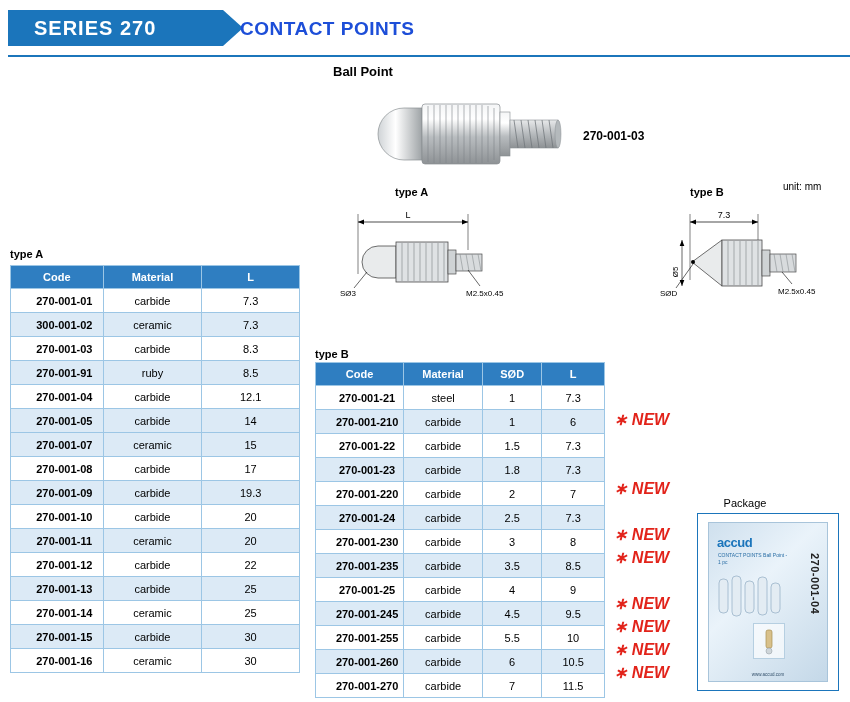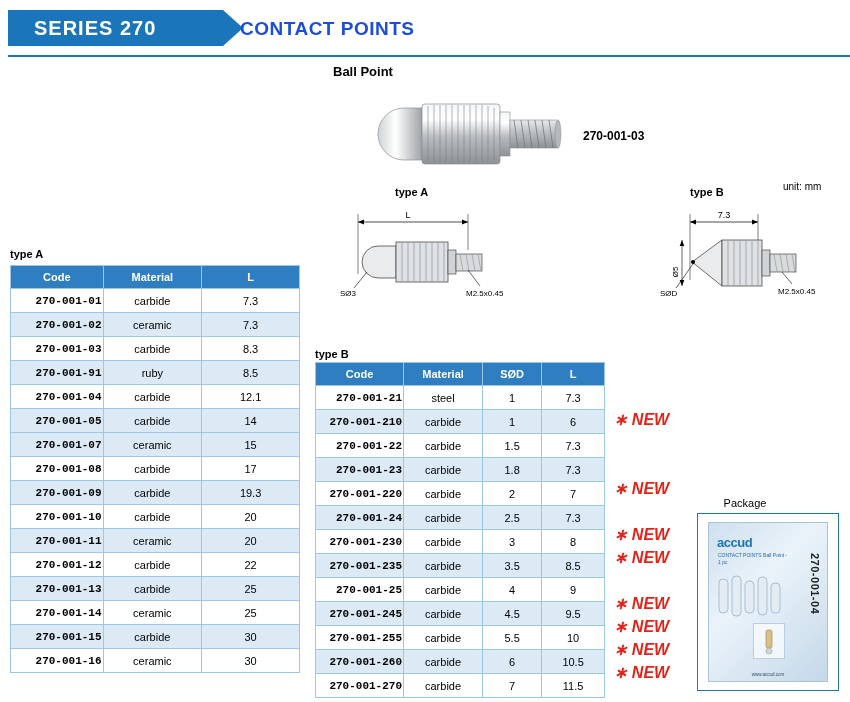--- a/index.html
+++ b/index.html
@@ -118,23 +118,22 @@
     height: 21px;
     text-align: center;
     font-size: 11px;
     background: #ffffff;
   }
   table.spec tr.alt td {
     background: #dceaf6;
   }
   table.spec td.code {
     font-weight: bold;
-    text-align: right;
-    padding-left: 8px;
-    font-family: Liberation Mono, monospace;
+    text-align: center;
+    padding-left: 16px;
   }
   .new-tag {
     position: absolute;
     font-size: 16px;
     font-weight: bold;
     font-style: italic;
     color: #e2231a;
     white-space: nowrap;
   }
 
@@ -367,21 +366,21 @@
       <th style="width:98px;">L</th>
     </tr>
   </thead>
   <tbody id="table-a-body">
       <tr>
         <td class="code">270-001-01</td>
         <td>carbide</td>
         <td>7.3</td>
       </tr>
       <tr class="alt">
-        <td class="code">270-001-02</td>
+        <td class="code">300-001-02</td>
         <td>ceramic</td>
         <td>7.3</td>
       </tr>
       <tr>
         <td class="code">270-001-03</td>
         <td>carbide</td>
         <td>8.3</td>
       </tr>
       <tr class="alt">
         <td class="code">270-001-91</td>

